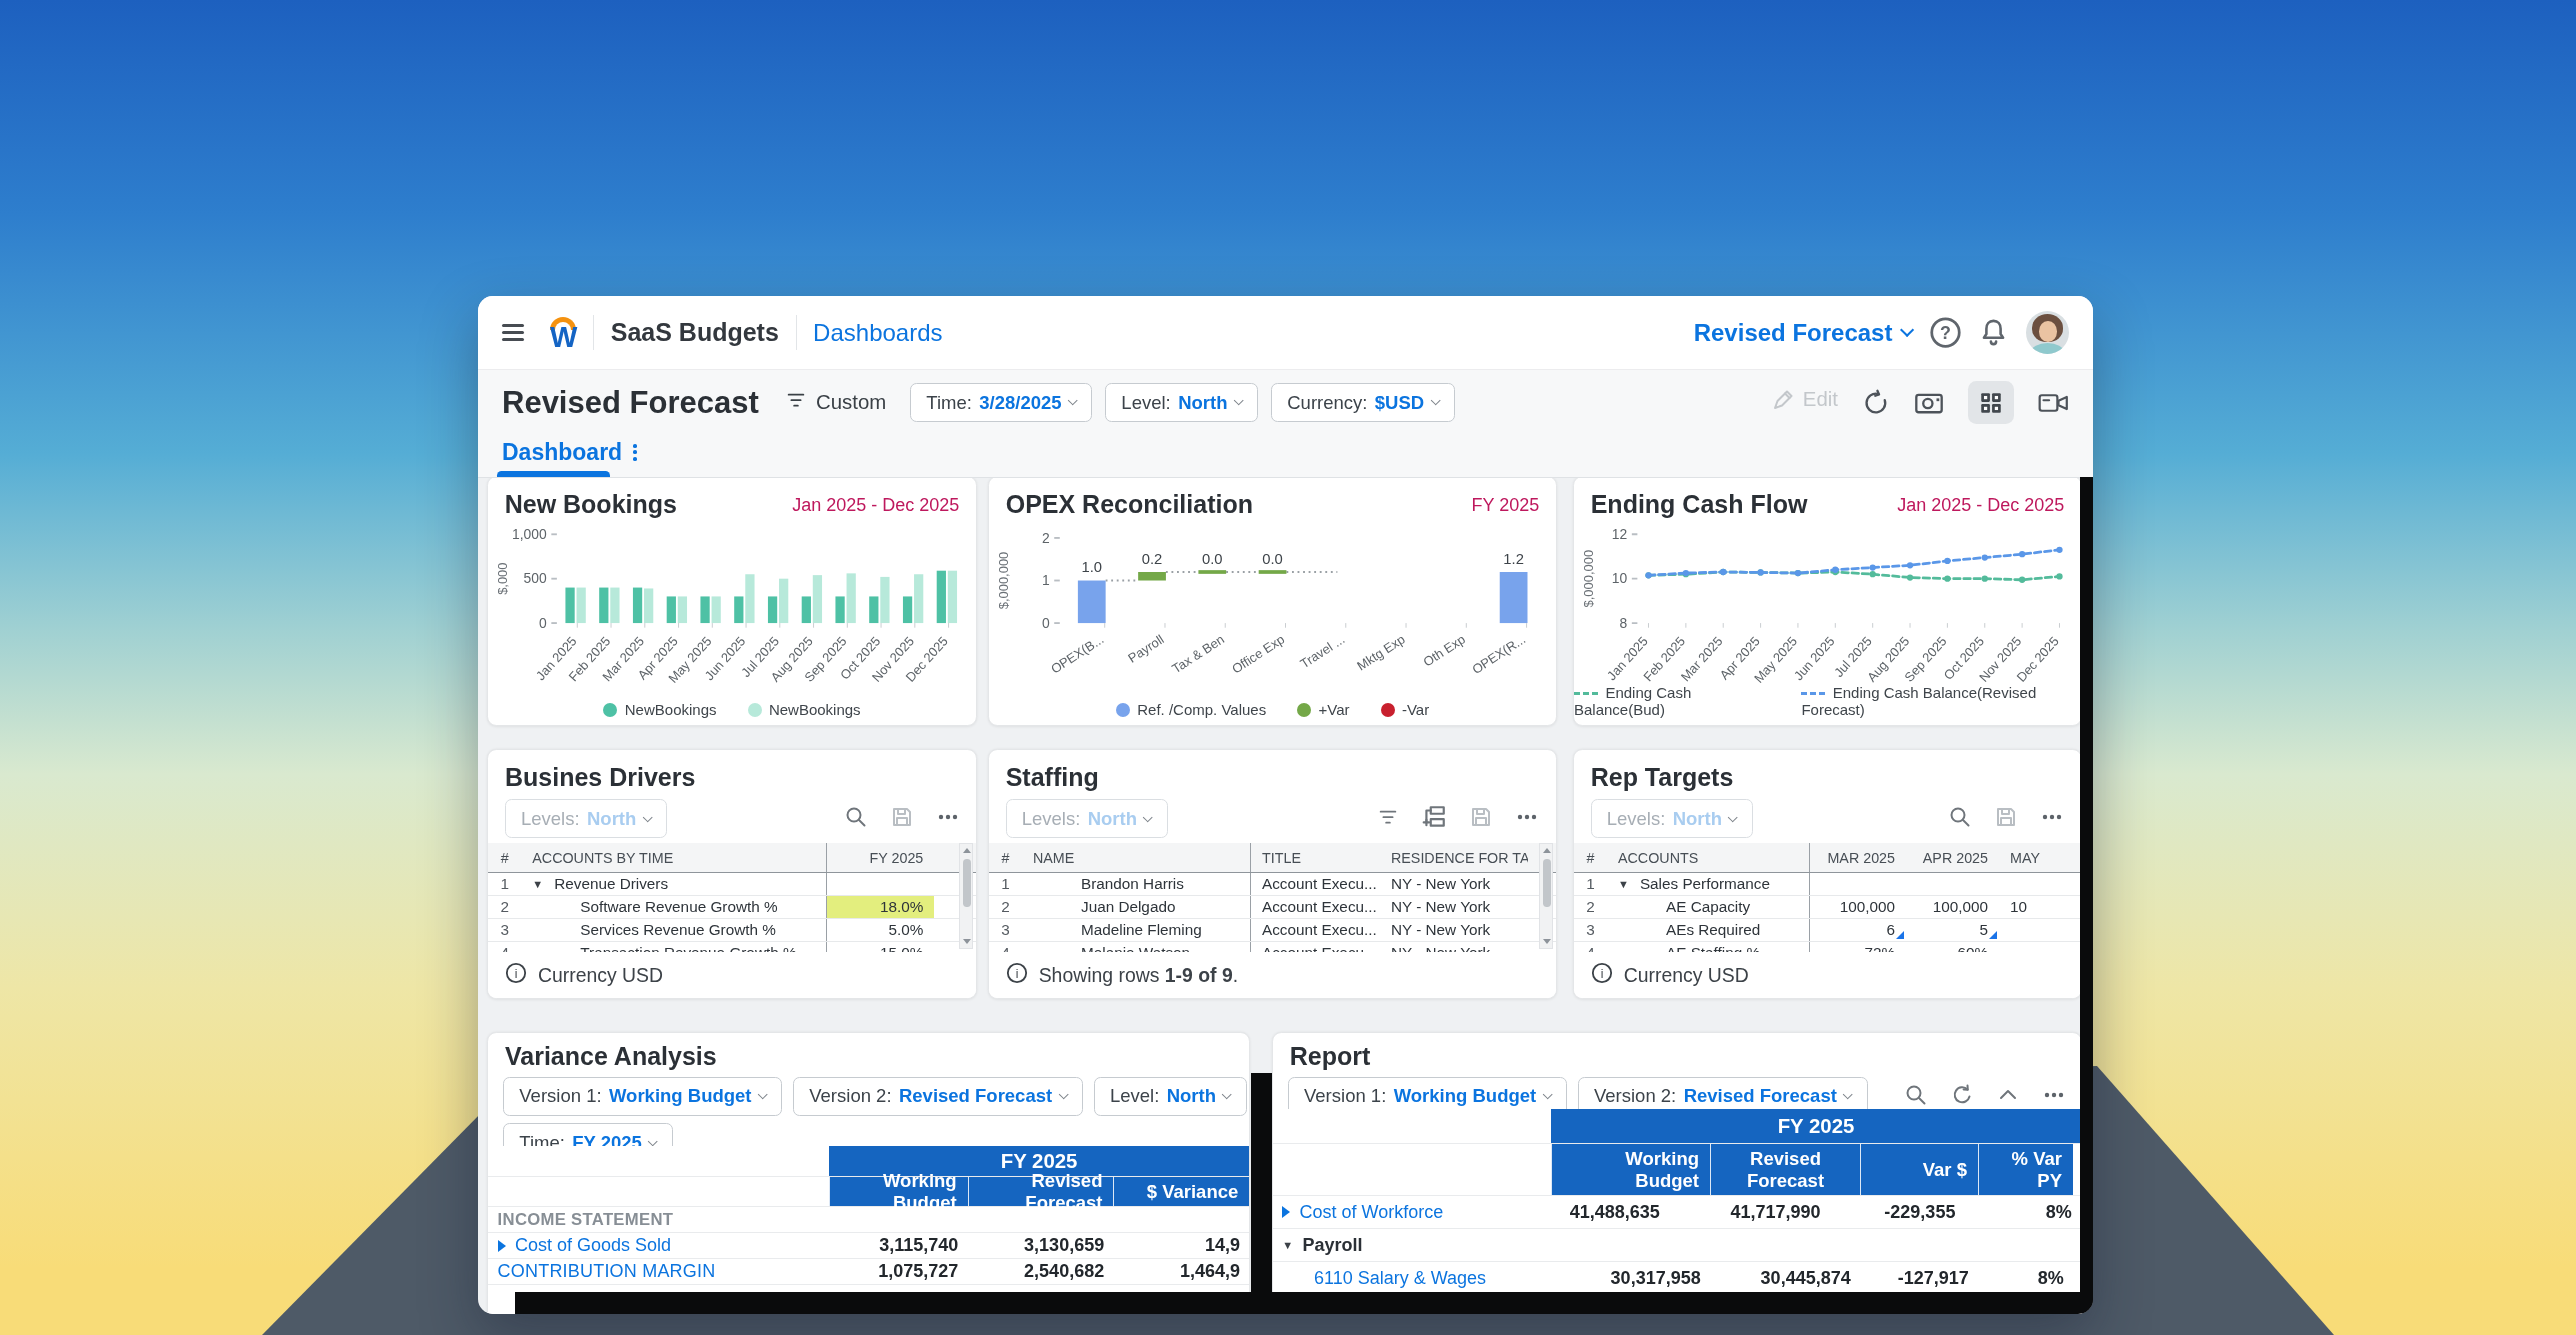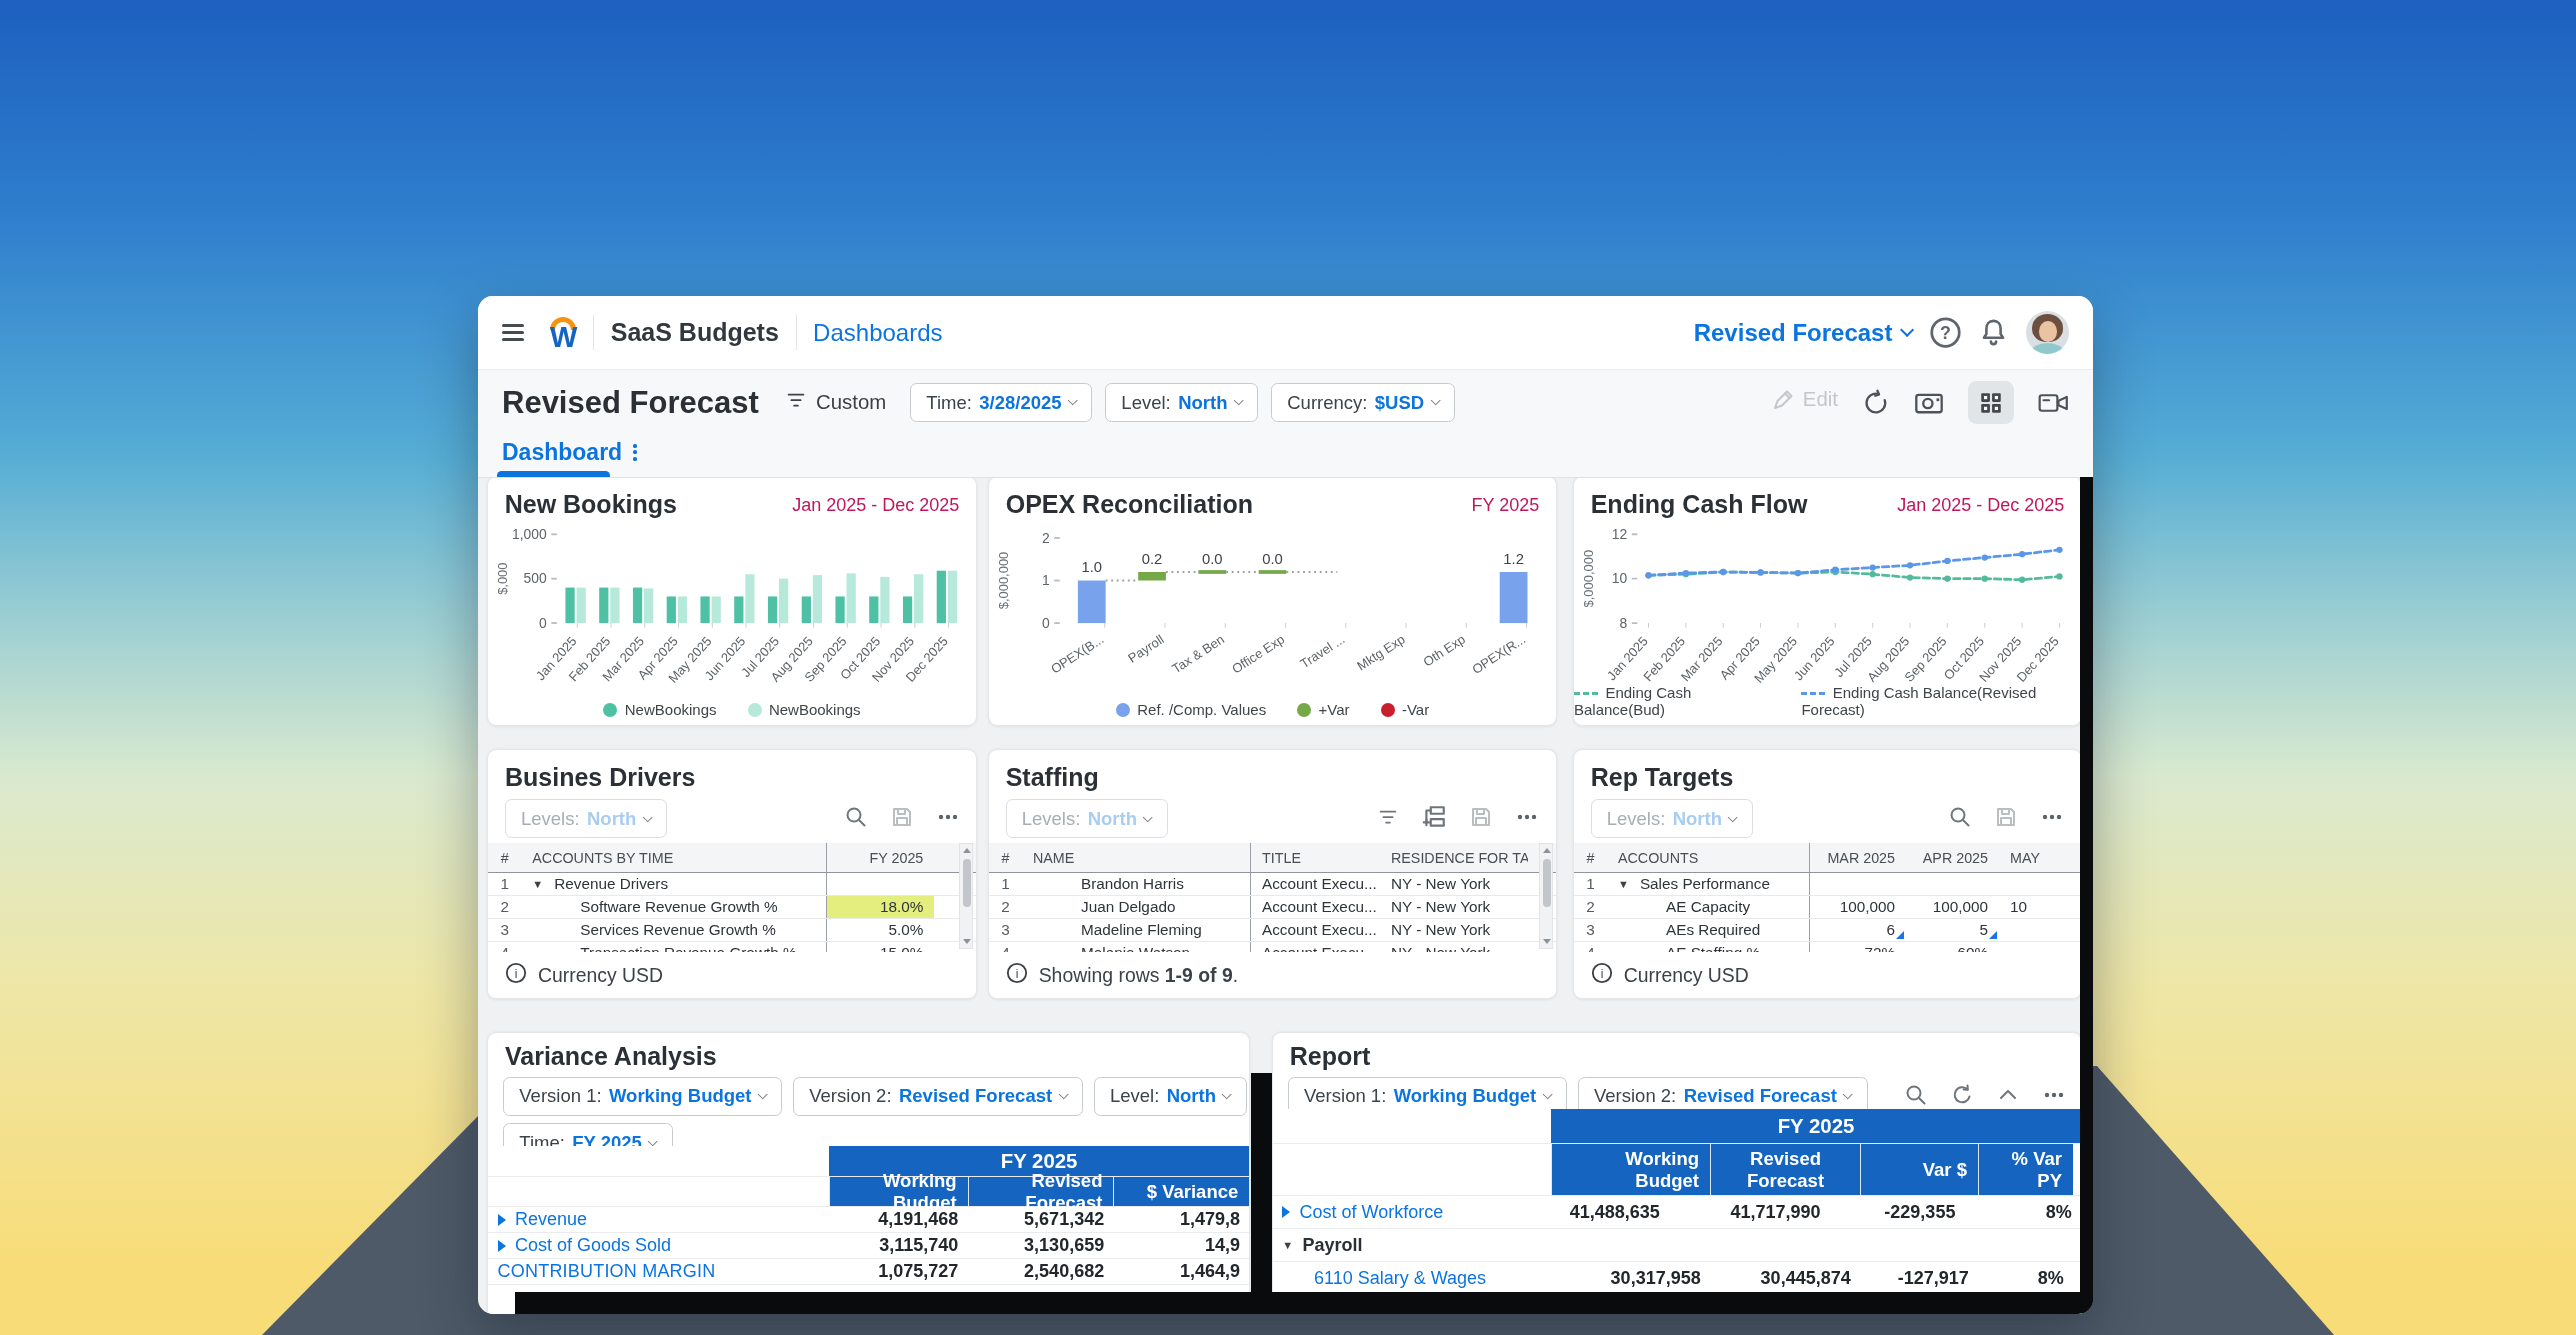--- a/index.html
+++ b/index.html
@@ -700,24 +700,24 @@
             <div class="fcell" style="width: 341px;"></div>
             <div class="fband" style="width: 421px;">FY 2025</div>
           </div>
           <div class="frow" style="height: 30px;">
             <div class="fcell" style="width: 341px;"></div>
             <div class="fcolhead" style="width: 139px;">Working Budget</div>
             <div class="fcolhead" style="width: 146px;">Revised Forecast</div>
             <div class="fcolhead" style="width: 136px;">$ Variance</div>
           </div>
           <div class="frow" style="height: 26px;">
-            <div class="fcell lbl-link" style="width: 341px;"><span class="tri"></span>Revenue</div>
-            <div class="fcell rt" style="width: 139px;">4,191,468</div>
-            <div class="fcell rt" style="width: 146px;">5,671,342</div>
-            <div class="fcell rt" style="width: 136px;">1,479,8</div>
+            <div class="fcell lbl-section" style="width: 341px;">INCOME STATEMENT</div>
+            <div class="fcell rt" style="width: 139px;"></div>
+            <div class="fcell rt" style="width: 146px;"></div>
+            <div class="fcell rt" style="width: 136px;"></div>
           </div>
           <div class="frow" style="height: 26px;">
             <div class="fcell lbl-link" style="width: 341px;"><span class="tri"></span>Cost of Goods Sold</div>
             <div class="fcell rt" style="width: 139px;">3,115,740</div>
             <div class="fcell rt" style="width: 146px;">3,130,659</div>
             <div class="fcell rt" style="width: 136px;">14,9</div>
           </div>
           <div class="frow" style="height: 26px;">
             <div class="fcell lbl-total" style="width: 341px;">CONTRIBUTION MARGIN</div>
             <div class="fcell rt" style="width: 139px;">1,075,727</div>

